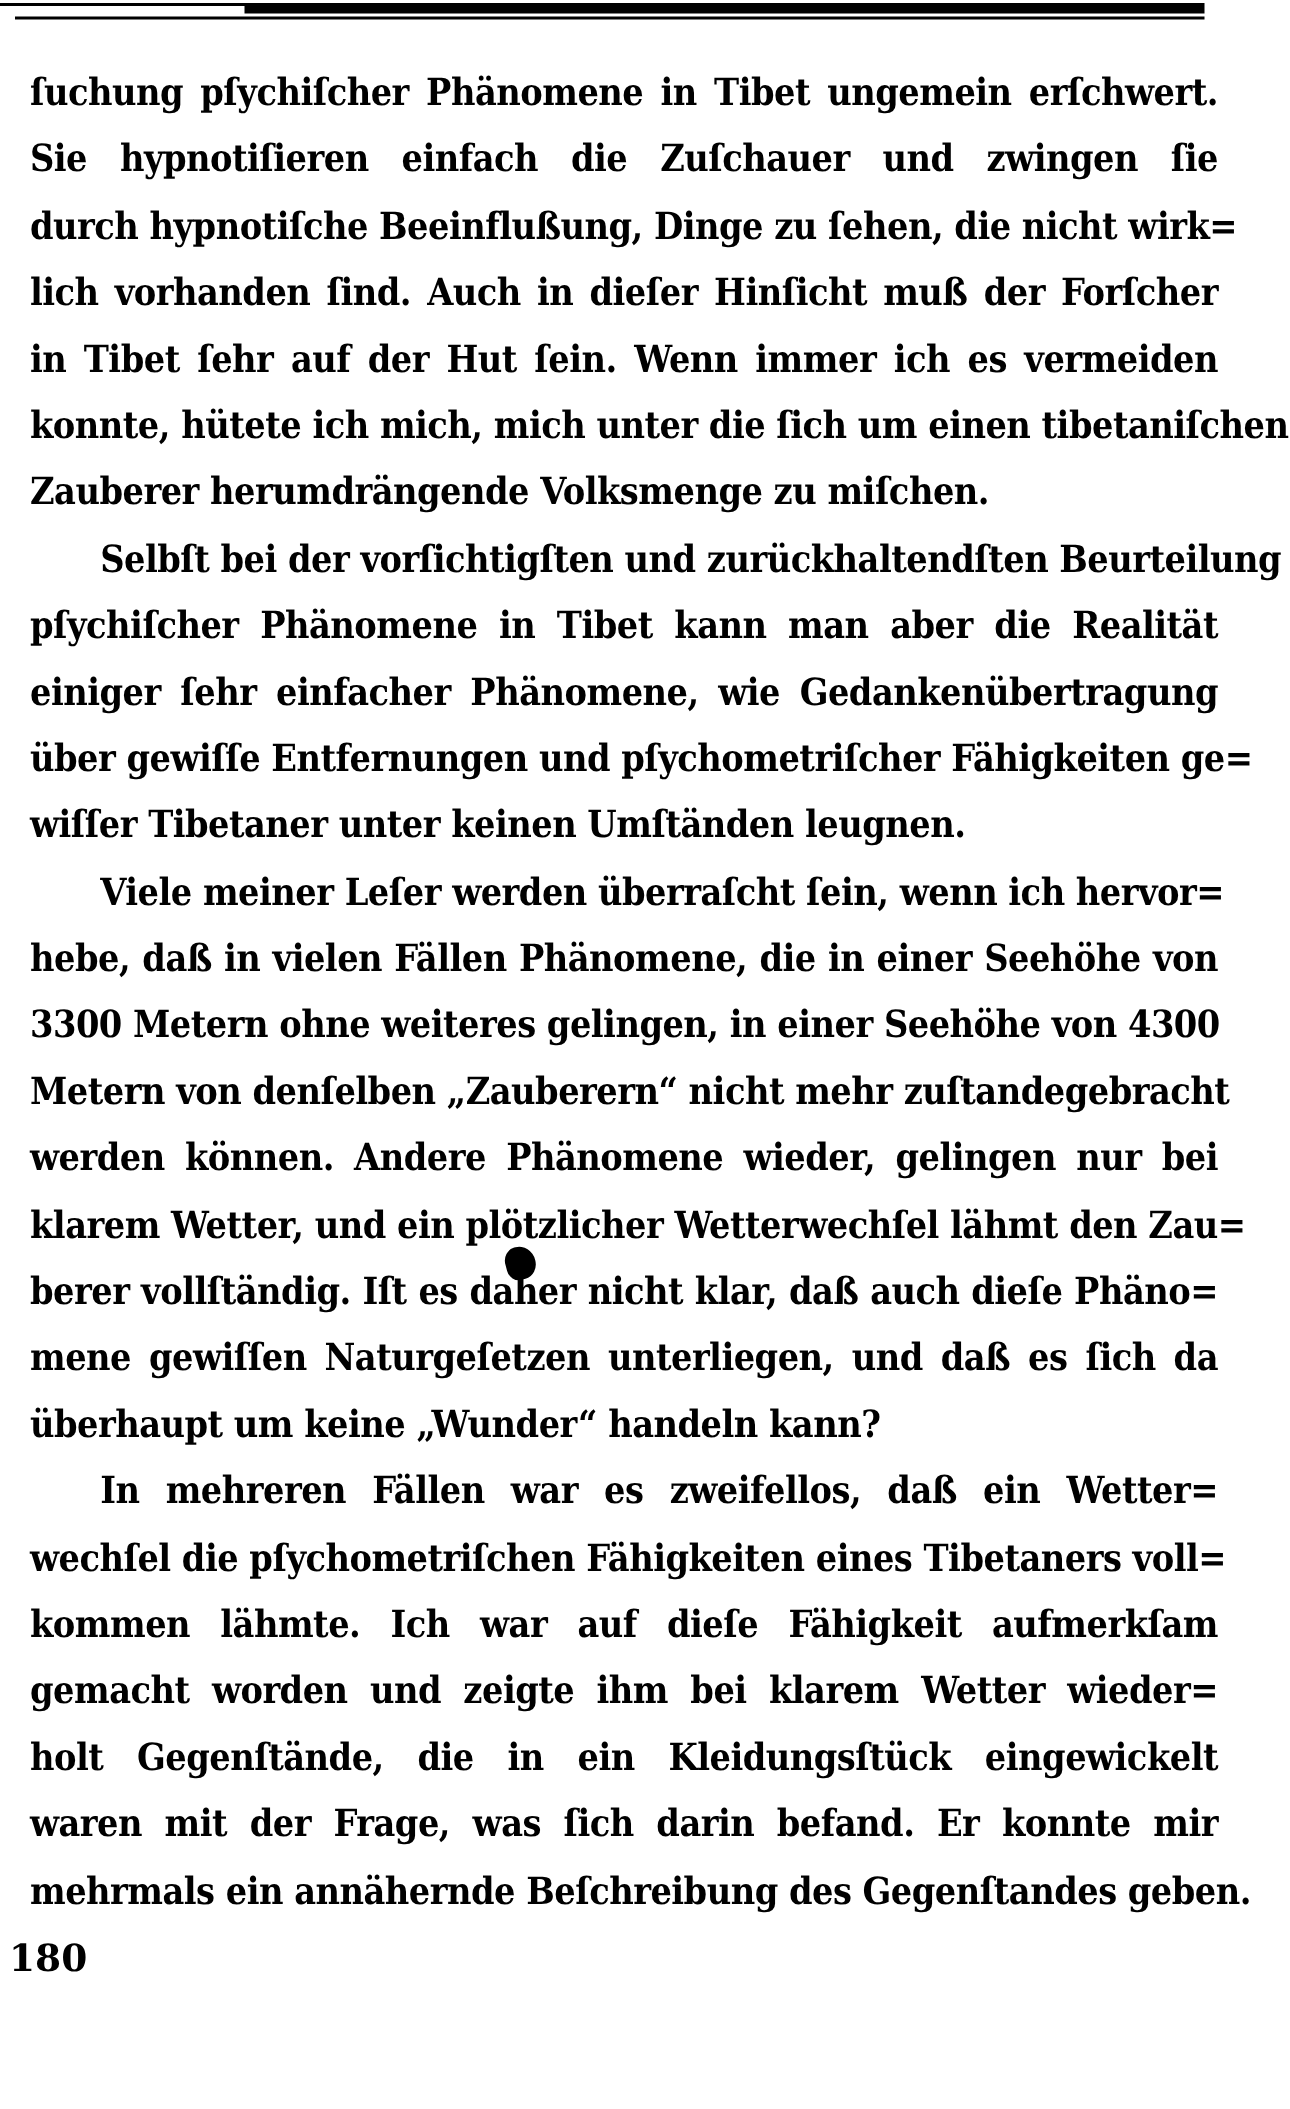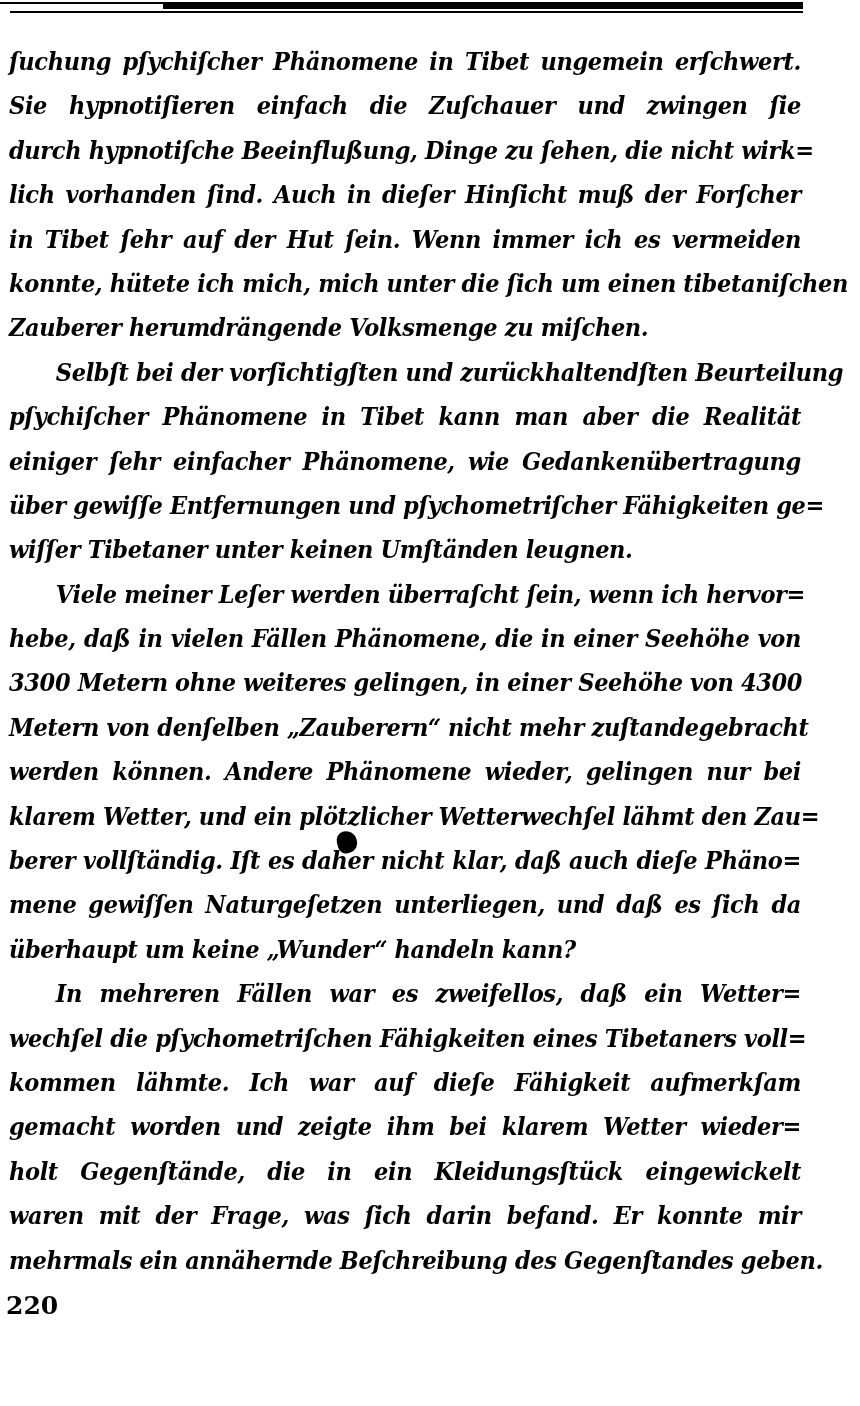--- a/index.html
+++ b/index.html
@@ -14,21 +14,21 @@
   .top-rule .thick {
     position: absolute; right: 0; top: 2px; height: 7px; width: 640px; background: #000;
   }
   .top-rule .thin {
     position: absolute; left: 10px; right: 0; top: 11px; height: 2px; background: #000;
   }
   .top-rule .thin2 {
     position: absolute; left: 0; top: 2px; width: 180px; height: 2px; background: #000;
   }
   .page-body {
-    position: absolute; left: 9px; top: 40px; width: 794px; font-style: italic;
+    position: absolute; left: 20px; top: 40px; width: 794px;
   }
   .line {
     height: 44.4px; line-height: 44px;
     font-size: 25px; letter-spacing: -0.4px;
     white-space: nowrap;
     text-align: justify; text-align-last: justify;
     font-weight: bold;
     transform: scaleX(0.9); transform-origin: left center;
     width: 880px;
   }
@@ -79,13 +79,13 @@
   <div class="line">wechſel die pſychometriſchen Fähigkeiten eines Tibetaners voll=</div>
   <div class="line">kommen lähmte. Ich war auf dieſe Fähigkeit aufmerkſam</div>
   <div class="line">gemacht worden und zeigte ihm bei klarem Wetter wieder=</div>
   <div class="line">holt Gegenſtände, die in ein Kleidungsſtück eingewickelt</div>
   <div class="line">waren mit der Frage, was ſich darin befand. Er konnte mir</div>
   <div class="line">mehrmals ein annähernde Beſchreibung des Gegenſtandes geben.</div>
 </div>
 
 <div class="ink-blot"></div>
 
-<div class="page-number">220</div>
+<div class="page-number">180</div>
 
 </body></html>

